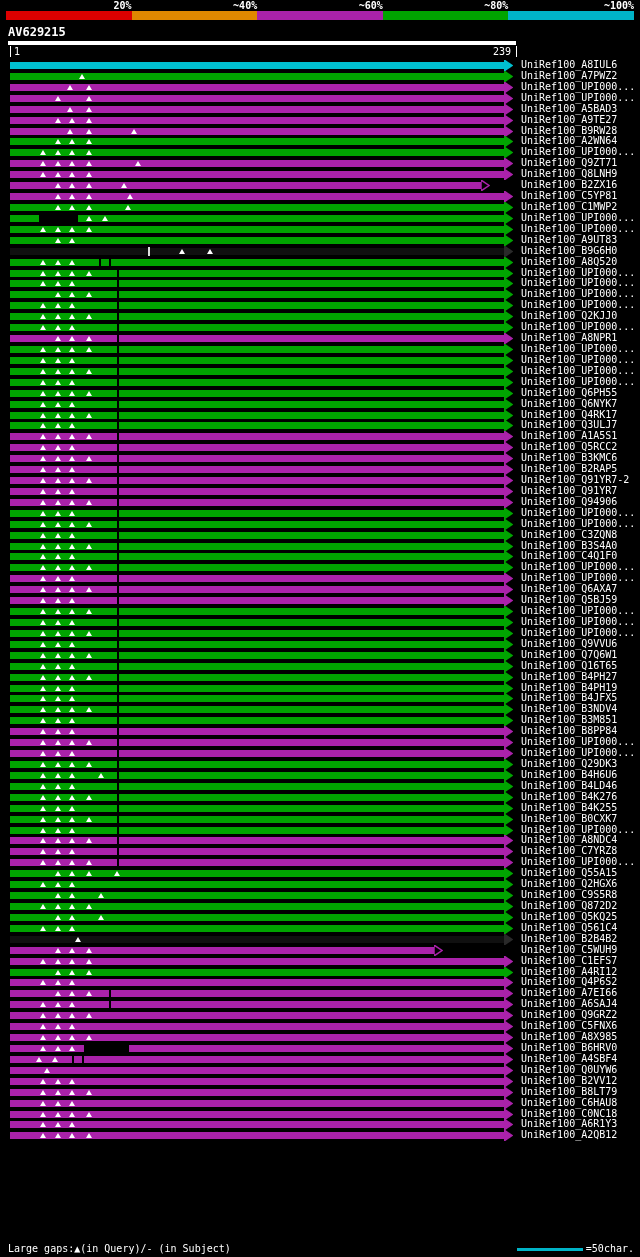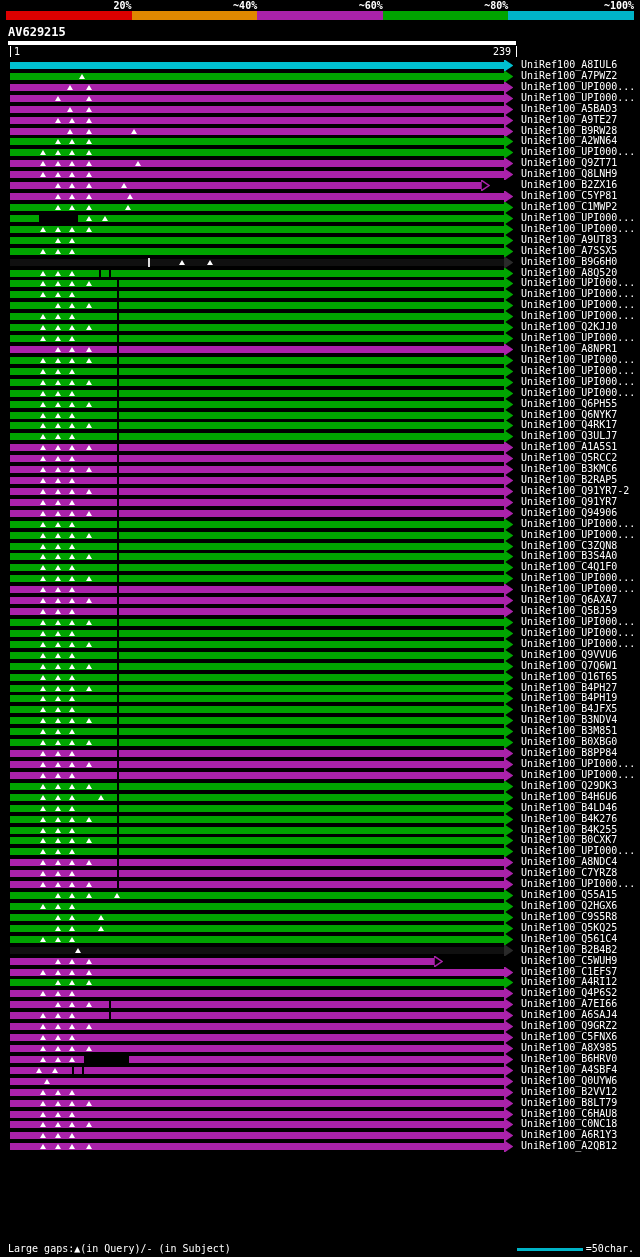--- a/index.html
+++ b/index.html
@@ -228,30 +228,20 @@
       <div class="row">
         <div class="bar" style="width: 494px; background: rgb(0, 164, 0);"></div>
         <div class="tri" style="left: 55px;"></div>
         <div class="tri" style="left: 69px;"></div>
         <span class="arrow" style="left: 504px;"><svg width="9" height="11" xmlns="http://www.w3.org/2000/svg">
             <polygon points="0,0 8,5.5 0,11" fill="#00a400" stroke="#00a400" stroke-width="1.5"></polygon>
           </svg></span>
         <span class="rlabel">UniRef100_A9UT83</span>
       </div>
       <div class="row">
-        <div class="bar" style="width: 494px; background: rgb(0, 164, 0);"></div>
-        <div class="tri" style="left: 40px;"></div>
-        <div class="tri" style="left: 55px;"></div>
-        <div class="tri" style="left: 69px;"></div>
-        <span class="arrow" style="left: 504px;"><svg width="9" height="11" xmlns="http://www.w3.org/2000/svg">
-            <polygon points="0,0 8,5.5 0,11" fill="#00a400" stroke="#00a400" stroke-width="1.5"></polygon>
-          </svg></span>
-        <span class="rlabel">UniRef100_A7SSX5</span>
-      </div>
-      <div class="row">
         <div class="bar" style="width: 494px; background: rgb(16, 16, 16);"></div>
         <div class="wtick" style="left: 148px;"></div>
         <div class="tri" style="left: 179px;"></div>
         <div class="tri" style="left: 207px;"></div>
         <span class="arrow" style="left: 504px;"><svg width="9" height="11" xmlns="http://www.w3.org/2000/svg">
             <polygon points="0,0 8,5.5 0,11" fill="#2a2a2a" stroke="#2a2a2a" stroke-width="1.5"></polygon>
           </svg></span>
         <span class="rlabel">UniRef100_B9G6H0</span>
       </div>
       <div class="row">
@@ -741,32 +731,20 @@
         <div class="tick" style="left: 117px;"></div>
         <div class="tri" style="left: 40px;"></div>
         <div class="tri" style="left: 55px;"></div>
         <div class="tri" style="left: 69px;"></div>
         <span class="arrow" style="left: 504px;"><svg width="9" height="11" xmlns="http://www.w3.org/2000/svg">
             <polygon points="0,0 8,5.5 0,11" fill="#00a400" stroke="#00a400" stroke-width="1.5"></polygon>
           </svg></span>
         <span class="rlabel">UniRef100_B3M851</span>
       </div>
       <div class="row">
-        <div class="bar" style="width: 494px; background: rgb(0, 164, 0);"></div>
-        <div class="tick" style="left: 117px;"></div>
-        <div class="tri" style="left: 40px;"></div>
-        <div class="tri" style="left: 55px;"></div>
-        <div class="tri" style="left: 69px;"></div>
-        <div class="tri" style="left: 86px;"></div>
-        <span class="arrow" style="left: 504px;"><svg width="9" height="11" xmlns="http://www.w3.org/2000/svg">
-            <polygon points="0,0 8,5.5 0,11" fill="#00a400" stroke="#00a400" stroke-width="1.5"></polygon>
-          </svg></span>
-        <span class="rlabel">UniRef100_B0XBG0</span>
-      </div>
-      <div class="row">
         <div class="bar" style="width: 494px; background: rgb(170, 34, 170);"></div>
         <div class="tick" style="left: 117px;"></div>
         <div class="tri" style="left: 40px;"></div>
         <div class="tri" style="left: 55px;"></div>
         <div class="tri" style="left: 69px;"></div>
         <span class="arrow" style="left: 504px;"><svg width="9" height="11" xmlns="http://www.w3.org/2000/svg">
             <polygon points="0,0 8,5.5 0,11" fill="#aa22aa" stroke="#aa22aa" stroke-width="1.5"></polygon>
           </svg></span>
         <span class="rlabel">UniRef100_B8PP84</span>
       </div>
@@ -932,20 +910,31 @@
       </div>
       <div class="row">
         <div class="bar" style="width: 494px; background: rgb(0, 164, 0);"></div>
         <div class="tri" style="left: 55px;"></div>
         <div class="tri" style="left: 69px;"></div>
         <div class="tri" style="left: 98px;"></div>
         <span class="arrow" style="left: 504px;"><svg width="9" height="11" xmlns="http://www.w3.org/2000/svg">
             <polygon points="0,0 8,5.5 0,11" fill="#00a400" stroke="#00a400" stroke-width="1.5"></polygon>
           </svg></span>
         <span class="rlabel">UniRef100_C9S5R8</span>
+      </div>
+      <div class="row">
+        <div class="bar" style="width: 494px; background: rgb(0, 164, 0);"></div>
+        <div class="tri" style="left: 40px;"></div>
+        <div class="tri" style="left: 55px;"></div>
+        <div class="tri" style="left: 69px;"></div>
+        <div class="tri" style="left: 86px;"></div>
+        <span class="arrow" style="left: 504px;"><svg width="9" height="11" xmlns="http://www.w3.org/2000/svg">
+            <polygon points="0,0 8,5.5 0,11" fill="#00a400" stroke="#00a400" stroke-width="1.5"></polygon>
+          </svg></span>
+        <span class="rlabel">UniRef100_Q872D2</span>
       </div>
       <div class="row">
         <div class="bar" style="width: 494px; background: rgb(0, 164, 0);"></div>
         <div class="tri" style="left: 55px;"></div>
         <div class="tri" style="left: 69px;"></div>
         <div class="tri" style="left: 98px;"></div>
         <span class="arrow" style="left: 504px;"><svg width="9" height="11" xmlns="http://www.w3.org/2000/svg">
             <polygon points="0,0 8,5.5 0,11" fill="#00a400" stroke="#00a400" stroke-width="1.5"></polygon>
           </svg></span>
         <span class="rlabel">UniRef100_Q5KQ25</span>

